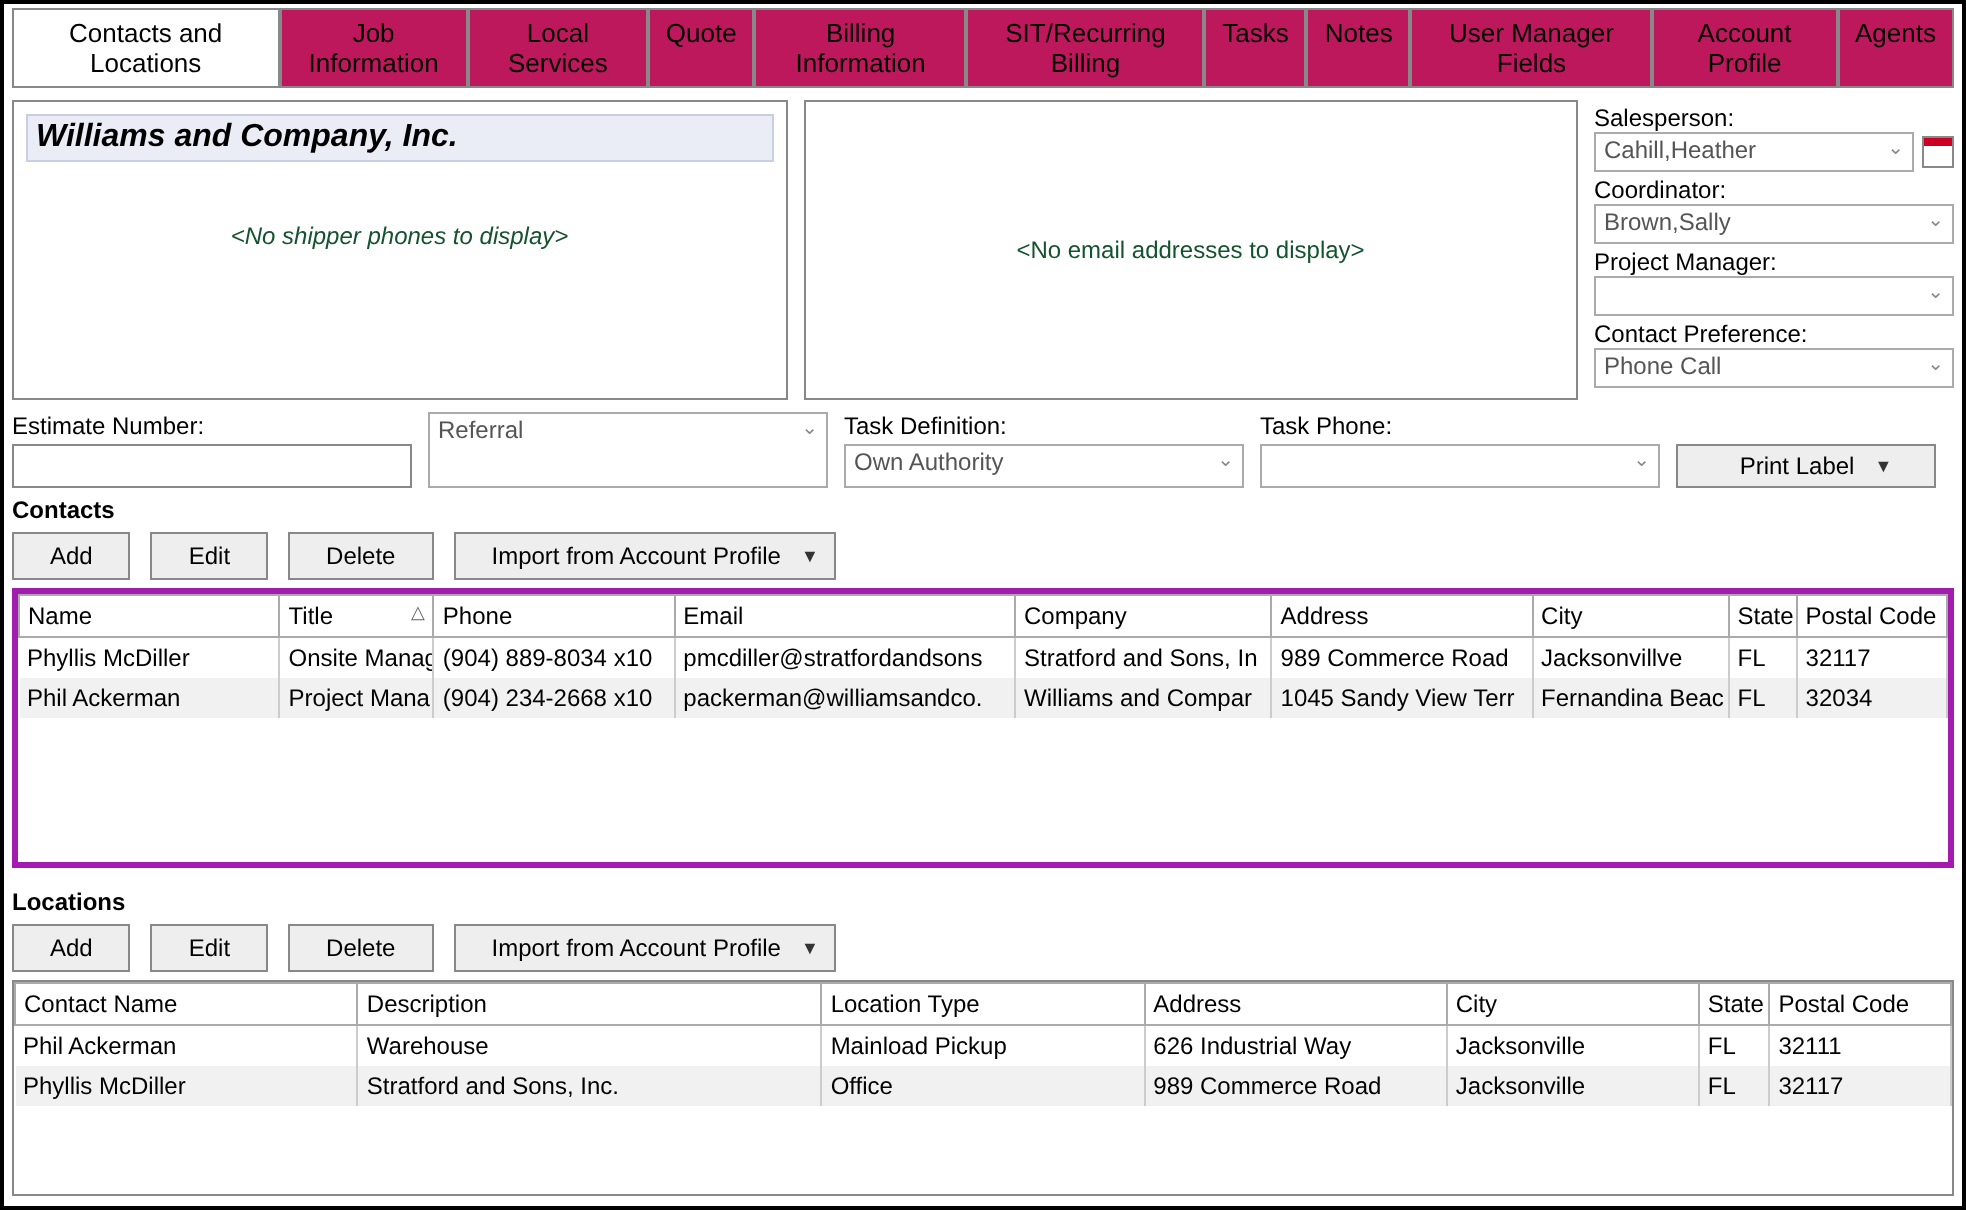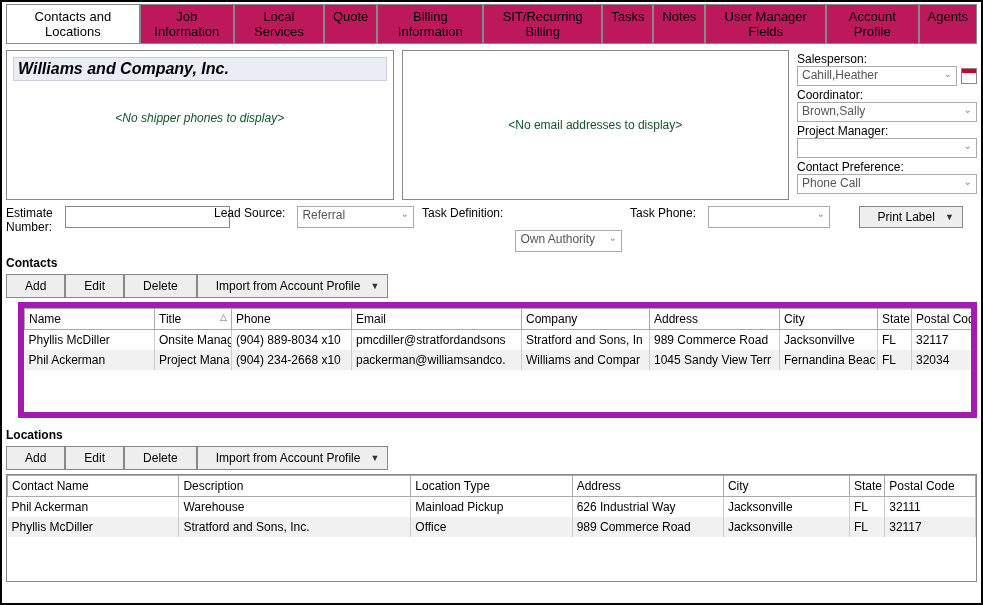--- a/index.html
+++ b/index.html
@@ -92,22 +92,22 @@
     font-size: 8px;
     text-align: center;
   }
   .second-row {
     display: flex;
     gap: 8px;
     margin-bottom: 4px;
   }
   .second-row .col {
     display: flex;
-    flex-direction: row;
-    gap: 12px;
+    flex-direction: column;
+    gap: 2px;
   }
   .second-row label {
     font-size: 12px;
   }
   .text-input {
     border: 1px solid #888;
     height: 22px;
     padding: 2px 4px;
     font-size: 12px;
     background: #fff;
@@ -132,20 +132,21 @@
     margin-left: 10px;
     color: #333;
   }
   .section-header {
     font-weight: bold;
     font-size: 12px;
     margin: 2px 0 4px 0;
   }
   .btn-row {
     display: flex;
+    gap: 10px;
     margin-bottom: 4px;
   }
   .grid {
     border: 1px solid #888;
     width: 100%;
     border-collapse: collapse;
     font-size: 12px;
     table-layout: fixed;
   }
   .grid th {
@@ -165,24 +166,23 @@
   .grid td {
     border-right: 1px solid #ccc;
     padding: 3px 4px;
     white-space: nowrap;
     overflow: hidden;
   }
   .grid tr.alt td {
     background: #f1f1f1;
   }
   .grid-wrap {
-    border: 6px solid #a21caf;
-    height: 116px;
+    border: 3px solid #a21caf;
+    height: 140px;
     overflow: hidden;
-    margin-left: 12px;
   }
   .grid-wrap-loc {
     border: 1px solid #888;
     height: 108px;
     overflow: hidden;
   }
   .grid-inner {
     border: none;
   }
 </style>
@@ -237,29 +237,28 @@
     </div>
   </div>
 </div>
 
 <div class="second-row">
   <div class="col" style="width:200px;">
     <label>Estimate Number:</label>
     <input class="text-input" value="" style="">
   </div>
   <div class="col" style="width:200px;">
-    <label>Lead Source:</label>
     <div class="combo" style="height:22px;">
       <span>Referral</span>
       <span class="arrow">⌄</span>
     </div>
   </div>
   <div class="col" style="width:200px;">
     <label>Task Definition:</label>
-    <div class="combo" style="height:22px;margin-top:24px;">
+    <div class="combo" style="height:22px;">
       <span>Own Authority</span>
       <span class="arrow">⌄</span>
     </div>
   </div>
   <div class="col" style="width:200px;">
     <label>Task Phone:</label>
     <div class="combo" style="height:22px;">
       <span></span>
       <span class="arrow">⌄</span>
     </div>

